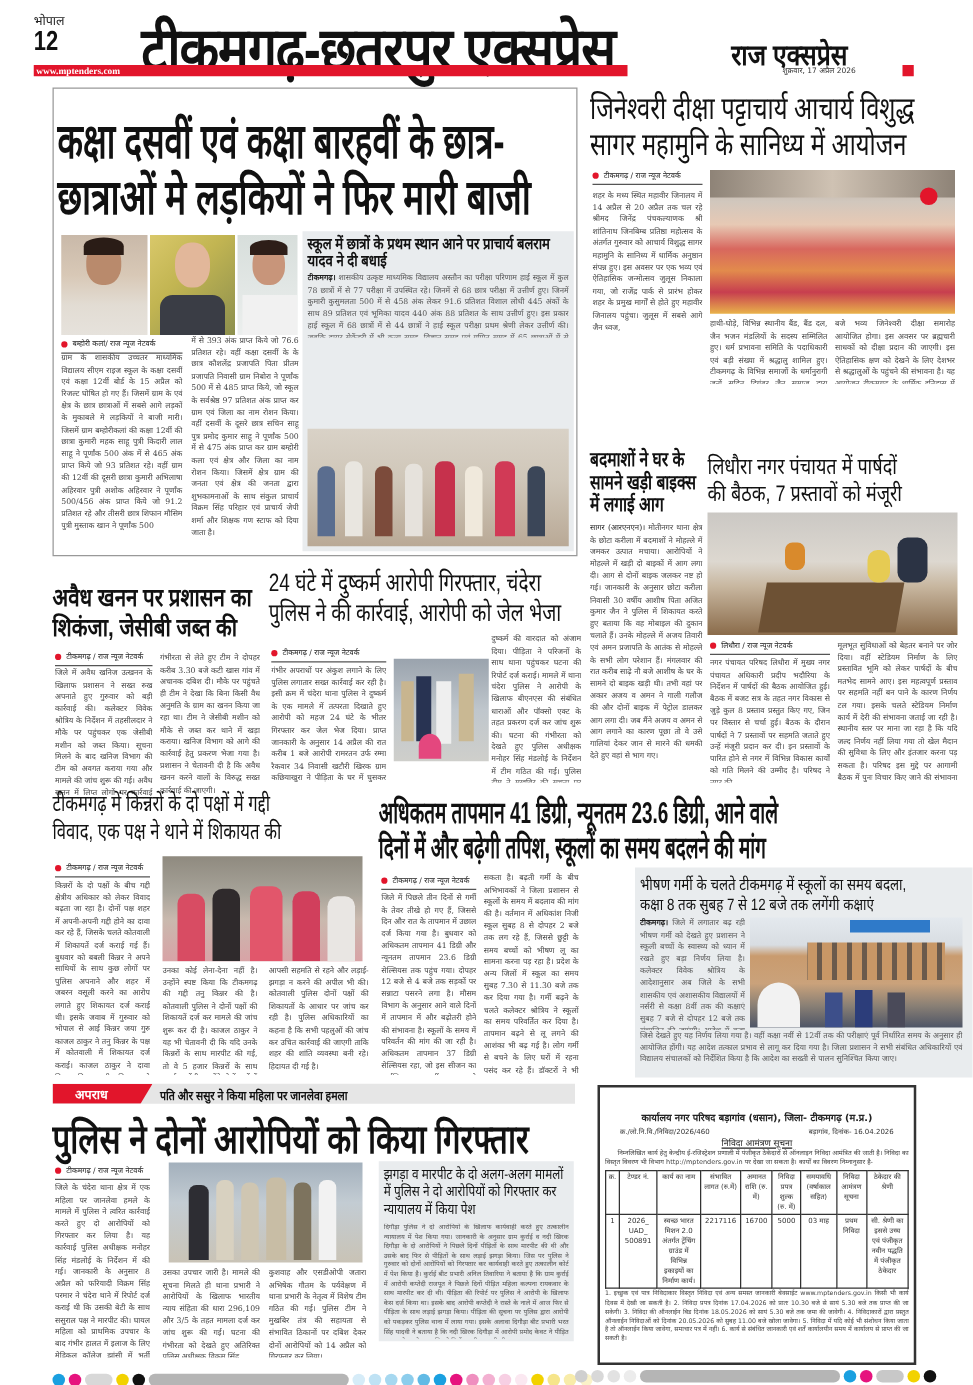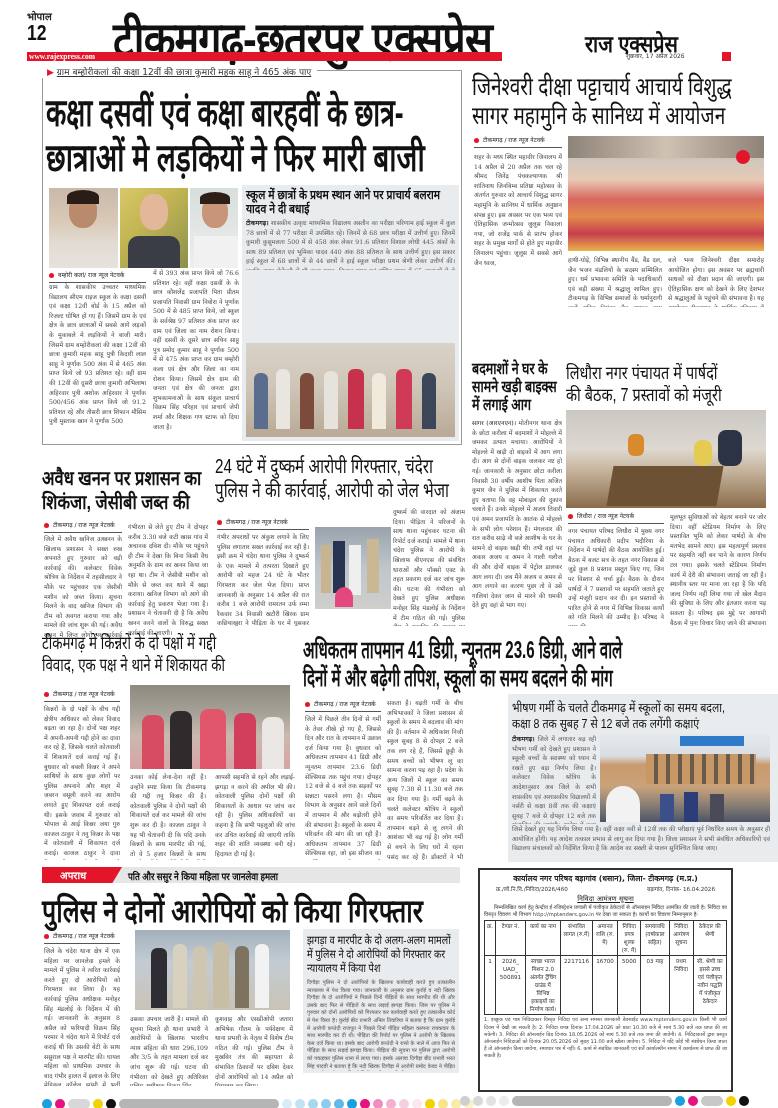--- a/index.html
+++ b/index.html
@@ -13,36 +13,32 @@
 .photo{overflow:hidden}
 .box-gray{background:#e9ecee}
 table.tender{border-collapse:collapse;width:100%;font-size:5.6px;font-family:"DejaVu Sans",sans-serif;color:#333}
 table.tender td,table.tender th{border:1px solid #333;padding:1px 2px;text-align:center;font-weight:normal;vertical-align:top;line-height:8px}
 .reg-dot{display:inline-block;width:10px;height:10px;border-radius:50%;margin-right:3px;vertical-align:middle}
 </style>
 </head>
 <body>
 
 <div class="abs" style="left:0;top:0;width:778px;height:62px">
-  <div class="abs" style="left:27px;top:9px;font-size:10px;font-weight:bold;color:#222">भोपाल</div>
+  <div class="abs" style="left:27px;top:9px;font-size:10px;font-weight:normal;color:#222">भोपाल</div>
   <div class="abs cond" style="left:27px;top:20px;font-size:22px;transform:scaleX(0.8)">12</div>
   <div class="abs cond" style="left:113px;top:5px;font-size:48px;letter-spacing:-1px;transform:scaleX(0.86)">टीकमगढ़-छतरपुर एक्सप्रेस</div>
   <div class="abs cond" style="left:585px;top:27px;font-size:23px;transform:scaleX(0.86)">राज एक्सप्रेस</div>
   <div class="abs" style="left:27px;top:52px;width:475px;height:9px;background:#e2152b">
-    <span style="position:absolute;left:2px;top:0;font-family:'Liberation Serif',serif;font-size:7.5px;font-weight:bold;color:#fff;line-height:9px">www.rajexpress.com</span>
+    <span style="position:absolute;left:2px;top:0;font-family:'Liberation Serif',serif;font-size:7.5px;font-weight:bold;color:#fff;line-height:9px">www.mptenders.com</span>
   </div>
   <div class="abs" style="left:626px;top:52px;font-size:6px;color:#333;white-space:nowrap">शुक्रवार, 17 अप्रैल 2026</div>
   <div class="abs" style="left:722px;top:52px;width:9px;height:9px;background:#e2152b"></div>
 </div>
 
 <div class="abs" style="left:42px;top:70px;width:420px;height:375px;border:1px solid #999">
-  <div class="abs" style="left:-2px;top:-6px;background:#fff;padding:0 6px;white-space:nowrap;font-size:9px;color:#333">
-    <span style="color:#e2152b;font-size:9px">▶</span>
-    <span style="text-decoration:underline">ग्राम बम्होरीकलां की कक्षा 12वीं की छात्रा कुमारी महक साहू ने 465 अंक पाए</span>
-  </div>
   <div class="abs cond" style="left:3px;top:13px;font-size:39px;transform:scaleX(0.68)">कक्षा दसवीं एवं कक्षा बारहवीं के छात्र-</div>
   <div class="abs cond" style="left:3px;top:58px;font-size:39px;transform:scaleX(0.72)">छात्राओं मे लड़कियों ने फिर मारी बाजी</div>
 
   <div class="abs photo" style="left:6px;top:117px;width:69px;height:80px;background:linear-gradient(180deg,#c9b9a9 0%,#d8c8b6 40%,#e2dcd3 70%,#e6e2dc 100%)">
     <div style="position:absolute;left:20px;top:6px;width:28px;height:34px;border-radius:45%;background:#b98a6c"></div>
     <div style="position:absolute;left:18px;top:2px;width:32px;height:14px;border-radius:50% 50% 0 0;background:#2a1c16"></div>
   </div>
   <div class="abs photo" style="left:77px;top:117px;width:68px;height:80px;background:linear-gradient(135deg,#d9c86a,#c2b552 40%,#8c8f4e)">
     <div style="position:absolute;left:20px;top:6px;width:28px;height:36px;border-radius:45%;background:#e2b79a"></div>
     <div style="position:absolute;left:8px;top:48px;width:52px;height:32px;background:#3a3d45;border-radius:10px 10px 0 0"></div>
@@ -187,21 +183,21 @@
   <div style="position:absolute;left:120px;top:14px;width:14px;height:64px;background:#f2f2f2;border-radius:6px 6px 0 0"></div>
 </div>
 <div class="abs body-text" style="left:130px;top:1014px;width:78px;height:72px">उसका उपचार जारी है। मामले की सूचना मिलते ही थाना प्रभारी ने आरोपियों के खिलाफ भारतीय न्याय संहिता की धारा 296,109 और 3/5 के तहत मामला दर्ज कर जांच शुरू की गई। घटना की गंभीरता को देखते हुए अतिरिक्त पुलिस अधीक्षक विक्रम सिंह</div>
 <div class="abs body-text" style="left:215px;top:1014px;width:78px;height:72px">कुशवाह और एसडीओपी जतारा अभिषेक गौतम के पर्यवेक्षण में थाना प्रभारी के नेतृत्व में विशेष टीम गठित की गई। पुलिस टीम ने मुखबिर तंत्र की सहायता से संभावित ठिकानों पर दबिश देकर दोनों आरोपियों को 14 अप्रैल को गिरफ्तार कर लिया।</div>
 
 <div class="abs box-gray" style="left:303px;top:929px;width:156px;height:144px">
   <div class="abs cond" style="left:4px;top:4px;width:184px;font-size:11.5px;font-weight:normal;line-height:14px;white-space:normal;transform:scaleX(0.82)"><span>झगड़ा व मारपीट के दो अलग-अलग मामलों में पुलिस ने दो आरोपियों को गिरफ्तार कर न्यायालय में किया पेश</span></div>
   <div class="abs body-text" style="left:4px;top:50px;width:148px;height:92px;color:#555;font-size:5.2px;line-height:7.6px">दिगौड़ा पुलिस ने दो आरोपियों के खिलाफ कार्यवाही करते हुए तत्कालीन न्यायालय में पेश किया गया। जानकारी के अनुसार ग्राम कुर्राई व नदी खिरक दिगौड़ा के दो आरोपियों ने पिछले दिनों पीड़ितों के साथ मारपीट की थी और उसके बाद फिर से पीड़ितों के साथ लड़ाई झगड़ा किया। जिस पर पुलिस ने गुरुवार को दोनों आरोपियों को गिरफ्तार कर कार्यवाही करते हुए तत्कालीन कोर्ट में पेश किया है। कुर्राई बीट प्रभारी अनिल तिवारिया ने बताया है कि ग्राम कुर्राई में आरोपी कप्तेदी राजपूत ने पिछले दिनों पीड़ित महिला कल्पना रायकवार के साथ मारपीट कर दी थी। पीड़िता की रिपोर्ट पर पुलिस ने आरोपी के खिलाफ केस दर्ज किया था। इसके बाद आरोपी कप्तेदी ने रास्ते के नाले में आज फिर से पीड़िता के साथ लड़ाई झगड़ा किया। पीड़िता की सूचना पर पुलिस द्वारा आरोपी को पकड़कर पुलिस थाना में लाया गया। इसके अलावा दिगौड़ा बीट प्रभारी भरत सिंह यादवी ने बताया है कि नदी खिरक दिगौड़ा में आरोपी प्रमोद केवट ने पीड़ित रघुनाथ केवट के साथ पिछले दिनों मारपीट कर दी थी।</div>
 </div>
 
-<div class="abs" style="left:478px;top:868px;width:255px;height:224px;border:2px solid #333;padding:3px 4px">
+<div class="abs" style="left:478px;top:868px;width:255px;height:224px;border:2px solid #333;padding:19px 4px">
   <div style="font-family:'DejaVu Sans',sans-serif;font-size:7.7px;font-weight:bold;color:#222;white-space:nowrap;text-align:center">कार्यालय नगर परिषद बड़ागांव (धसान), जिला- टीकमगढ़ (म.प्र.)</div>
   <div style="display:flex;justify-content:space-between;font-size:5.6px;color:#333;margin-top:2px;padding:0 12px">
     <span>क्र./लो.नि.वि./निविदा/2026/460</span>
     <span>बड़ागांव, दिनांक- 16.04.2026</span>
   </div>
   <div style="text-align:center;font-size:7px;text-decoration:underline;color:#222;margin-top:1px">निविदा आमंत्रण सूचना</div>
   <div style="font-size:5.2px;line-height:7.2px;color:#444;margin-top:1px;text-indent:10px">निम्नलिखित कार्य हेतु केन्द्रीय ई-रजिस्ट्रेशन प्रणाली में पंजीकृत ठेकेदारों से ऑनलाइन निविदा आमंत्रित की जाती है। निविदा का विस्तृत विवरण भी विभाग http://mptenders.gov.in पर देखा जा सकता है। कार्यों का विवरण निम्नानुसार है-</div>
   <table class="tender" style="margin-top:2px">
     <thead>
         <tr id="tender-head">

